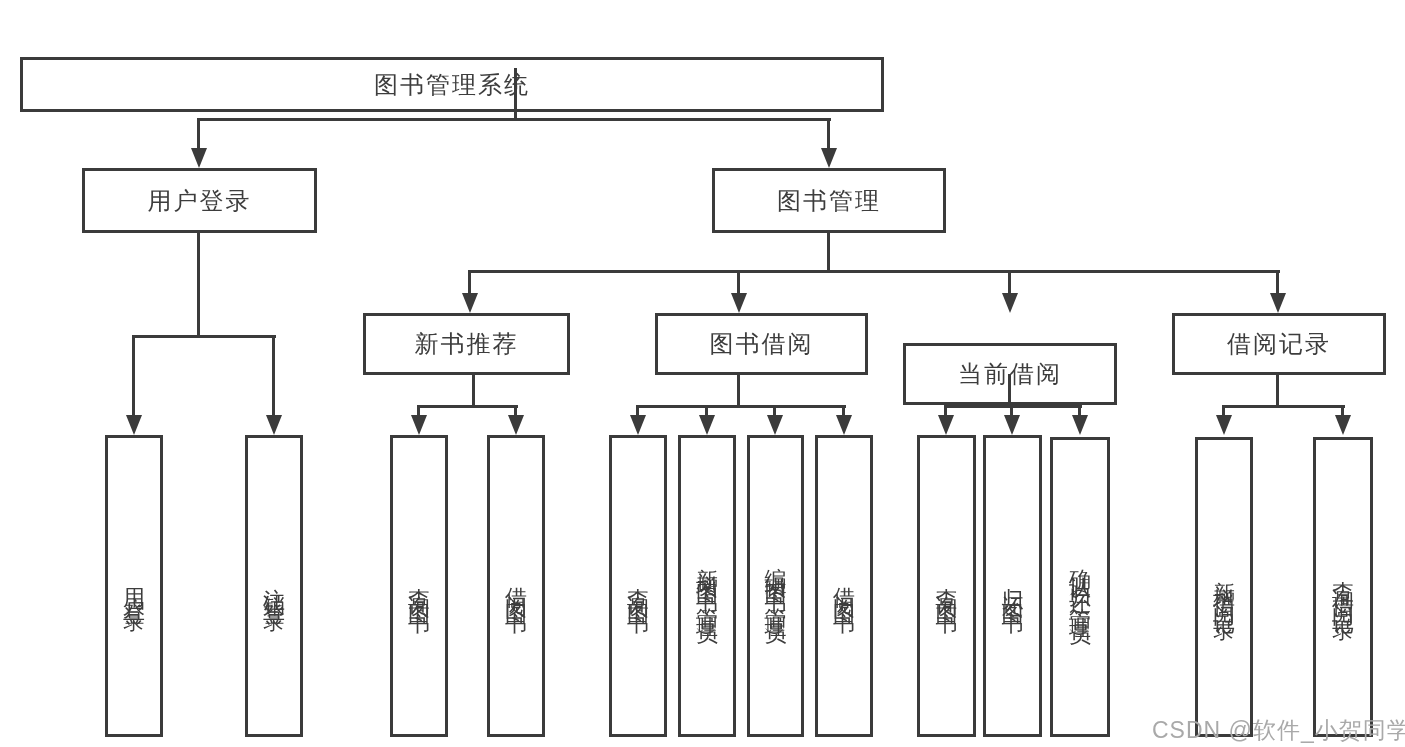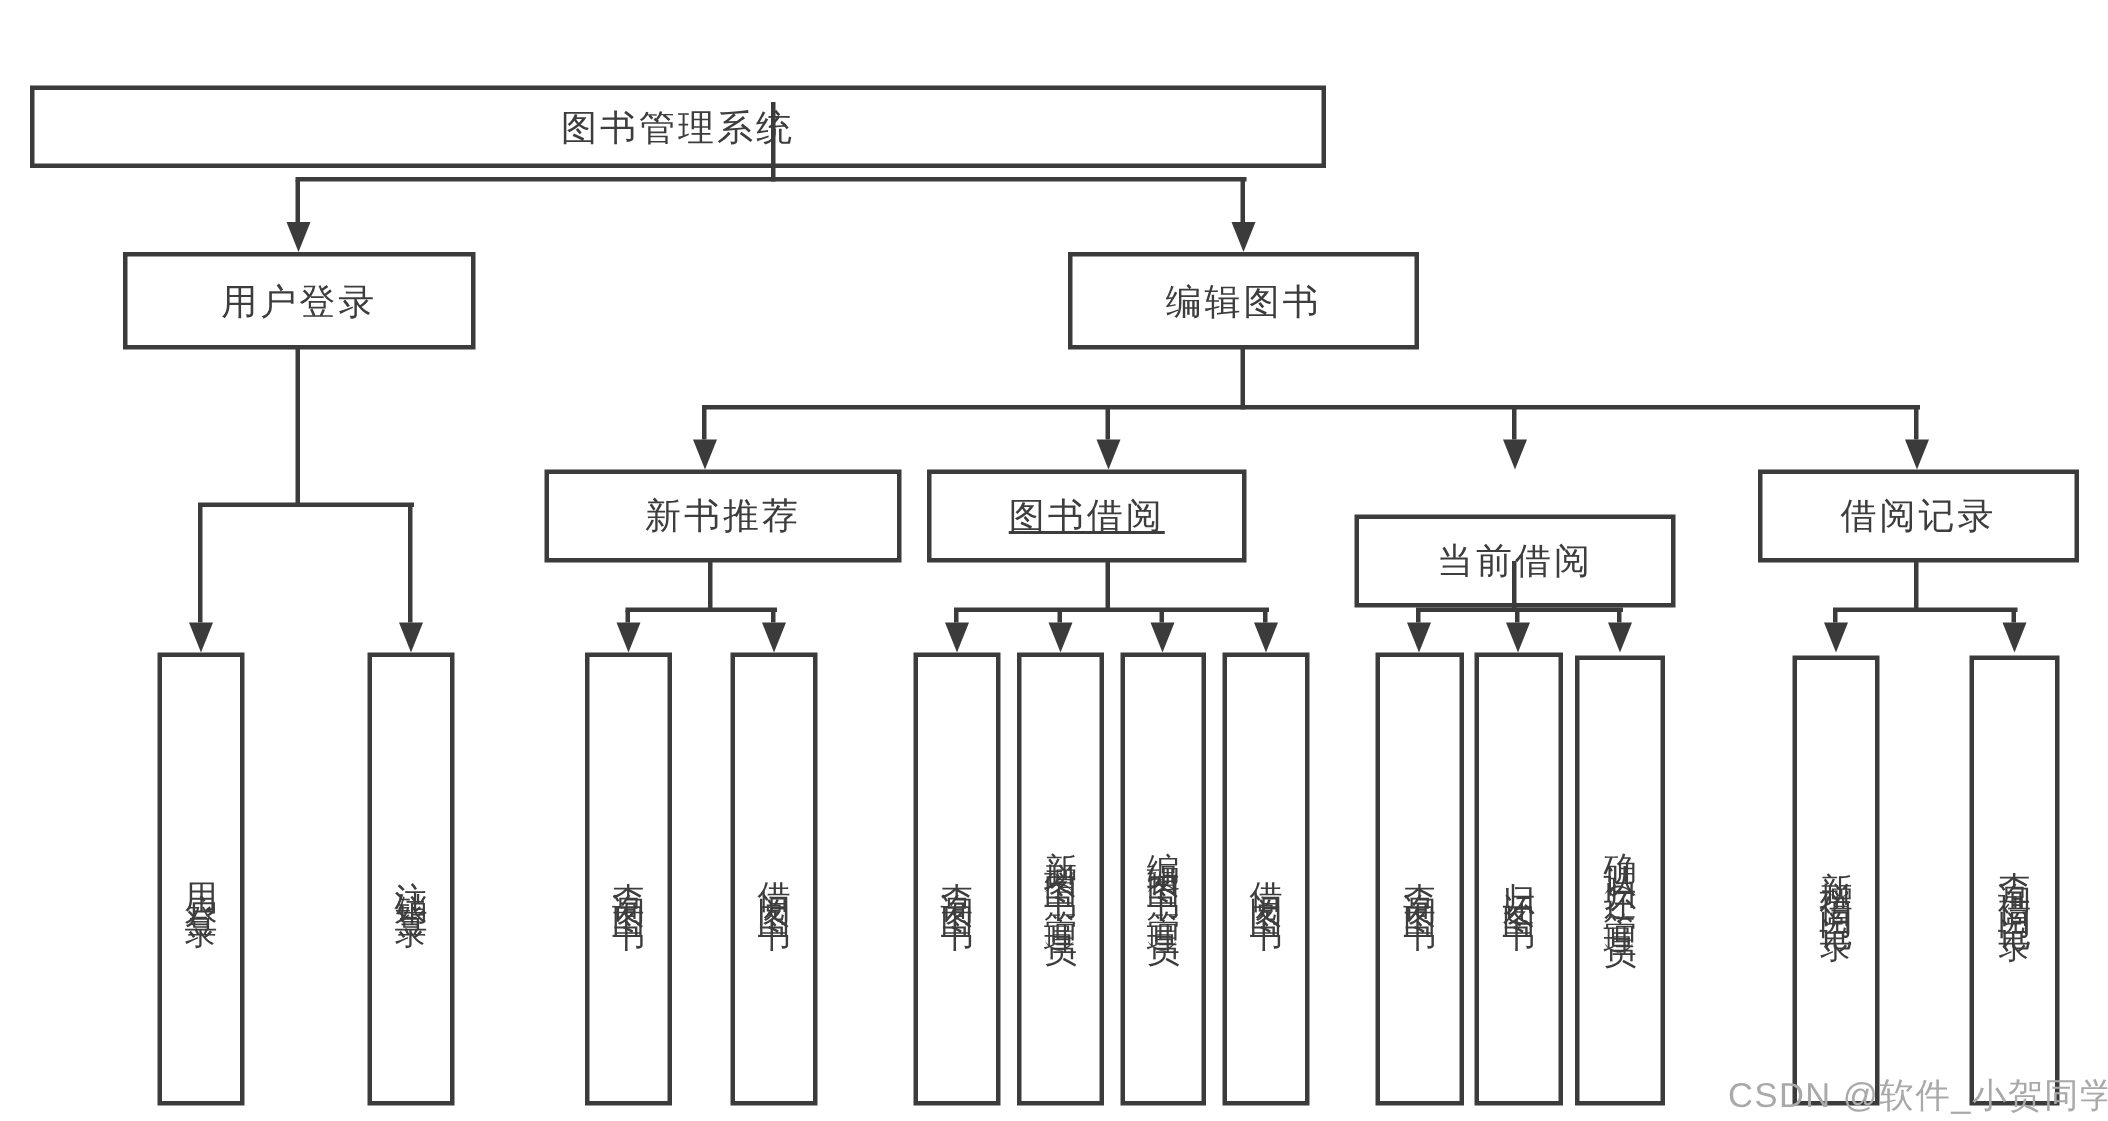--- a/index.html
+++ b/index.html
@@ -79,39 +79,39 @@
 
   <div class="vline" style="left:514px; top:68px; height:53px;"></div>
   <div class="hline" style="left:197px; top:118px; width:634px;"></div>
   <div class="drop" style="left:197px; top:120px; height:28px;"></div>
   <div class="drop" style="left:827px; top:120px; height:28px;"></div>
 
   <div class="node" style="left:82px; top:168px; width:235px; height:65px;">
     <span class="lbl">用户登录</span>
   </div>
   <div class="node" style="left:712px; top:168px; width:234px; height:65px;">
-    <span class="lbl">编辑图书</span>
+    <span class="lbl">图书管理</span>
   </div>
 
   <div class="vline" style="left:197px; top:232px; height:106px;"></div>
   <div class="hline" style="left:132px; top:335px; width:144px;"></div>
   <div class="drop" style="left:132px; top:337px; height:78px;"></div>
   <div class="drop" style="left:272px; top:337px; height:78px;"></div>
 
   <div class="vline" style="left:827px; top:232px; height:41px;"></div>
   <div class="hline" style="left:468px; top:270px; width:812px;"></div>
   <div class="drop" style="left:468px; top:272px; height:21px;"></div>
   <div class="drop" style="left:737px; top:272px; height:21px;"></div>
   <div class="drop" style="left:1008px; top:272px; height:21px;"></div>
   <div class="drop" style="left:1276px; top:272px; height:21px;"></div>
 
-  <div class="node" style="left:363px; top:313px; width:238px; height:62px;">
+  <div class="node" style="left:363px; top:313px; width:207px; height:62px;">
     <span class="lbl">新书推荐</span>
   </div>
-  <div class="node" style="left:618px; top:313px; width:213px; height:62px;text-decoration:underline;">
+  <div class="node" style="left:655px; top:313px; width:213px; height:62px;">
     <span class="lbl">图书借阅</span>
   </div>
   <div class="node" style="left:903px; top:313px; width:214px; height:62px;margin-top:30px;">
     <span class="lbl">当前借阅</span>
   </div>
   <div class="node" style="left:1172px; top:313px; width:214px; height:62px;">
     <span class="lbl">借阅记录</span>
   </div>
 
   <div class="vline" style="left:472px; top:374px; height:34px;"></div>

